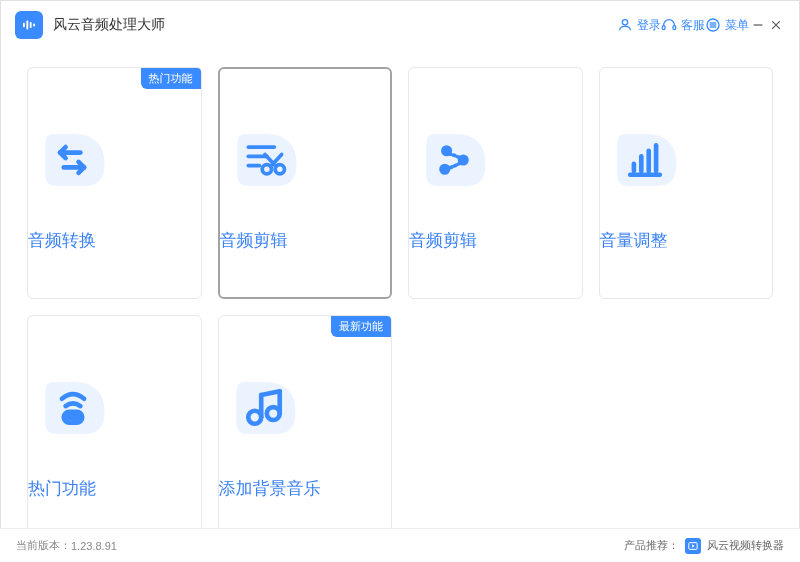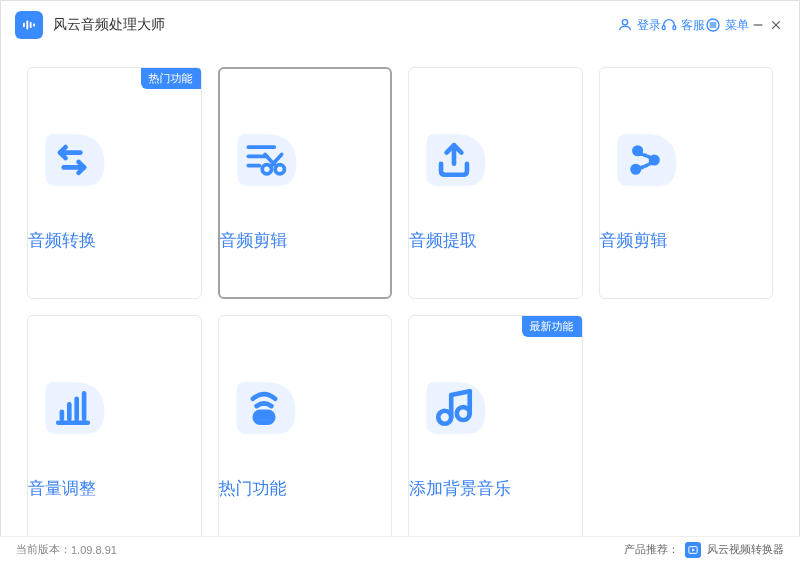--- a/index.html
+++ b/index.html
@@ -110,21 +110,21 @@
 .card-label {
   font-size: 17px;
   color: #3b82f6;
   font-weight: 400;
 }
 .footer {
   position: absolute;
   bottom: 0;
   left: 0;
   right: 0;
-  height: 26px;
+  height: 34px;
   border-top: 1px solid #eee;
   display: flex;
   align-items: center;
   padding: 0 16px;
   font-size: 11px;
   color: #888;
   background: #fff;
 }
 .footer-spacer { flex: 1; }
 .footer-rec {
@@ -234,35 +234,20 @@
                 <line x1="46" y1="47" x2="58" y2="34"></line>
                 <line x1="52" y1="47" x2="40" y2="34"></line>
               </g>
             </svg>
       </div>
         </div>
       <div class="card-label">音频剪辑</div>
     </div>
 
 
-    <div class="card">
-      <div class="icon-wrap">
-          <div class="icon-bg">
-        <svg viewBox="0 0 80 80">
-              <path d="M18 12 Q10 12 10 24 L10 56 Q10 68 22 68 L54 68 Q74 68 74 44 Q74 12 40 12 Z" fill="#eaf3ff"></path>
-              <g stroke="#3a8bff" stroke-width="5" fill="none" stroke-linecap="round" stroke-linejoin="round">
-                <line x1="40" y1="44" x2="40" y2="24"></line>
-                <path d="M32 32 L40 24 L48 32"></path>
-                <path d="M26 44 L26 52 Q26 56 30 56 L50 56 Q54 56 54 52 L54 44"></path>
-              </g>
-            </svg>
-      </div>
-        </div>
-      <div class="card-label">音频提取</div>
-    </div>
 
     <div class="card">
       <div class="icon-wrap">
           <div class="icon-bg">
         <svg viewBox="0 0 80 80">
               <path d="M18 12 Q10 12 10 24 L10 56 Q10 68 22 68 L54 68 Q74 68 74 44 Q74 12 40 12 Z" fill="#eaf3ff"></path>
               <g stroke="#3a8bff" stroke-width="4" fill="none" stroke-linecap="round">
                 <circle cx="32" cy="30" r="4" fill="#3a8bff"></circle>
                 <circle cx="50" cy="40" r="4" fill="#3a8bff"></circle>
                 <circle cx="30" cy="50" r="4" fill="#3a8bff"></circle>
@@ -329,21 +314,21 @@
       </div>
         </div>
       <div class="card-label">添加背景音乐</div>
     </div>
 
   </div>
 </div>
 
 <div class="footer">
   <span>当前版本：</span>
-  <span>1.09.8.91</span>
+  <span>1.23.8.91</span>
   <div class="footer-spacer"></div>
   <div class="footer-rec">
     <span>产品推荐：</span>
     <div class="rec-icon">
       <svg viewBox="0 0 12 12">
           <rect x="1" y="2" width="10" height="8" rx="1" fill="none" stroke="#fff" stroke-width="1.2"></rect>
           <path d="M5 4 L8 6 L5 8 Z" fill="#fff"></path>
         </svg>
     </div>
     <span>风云视频转换器</span>

